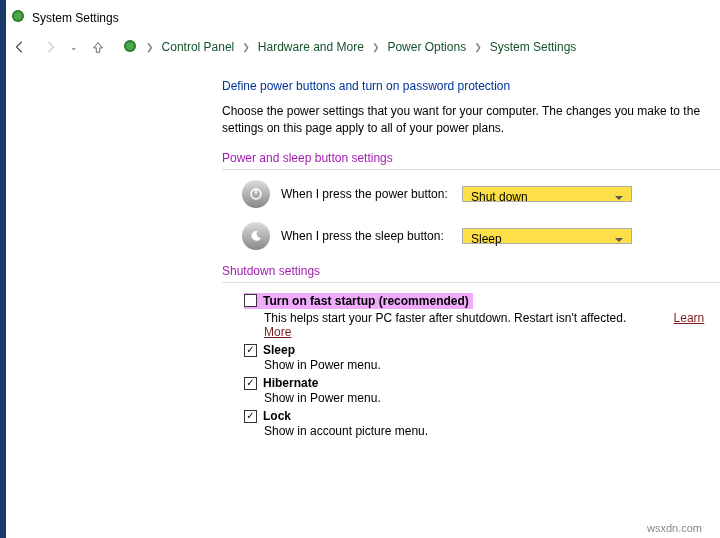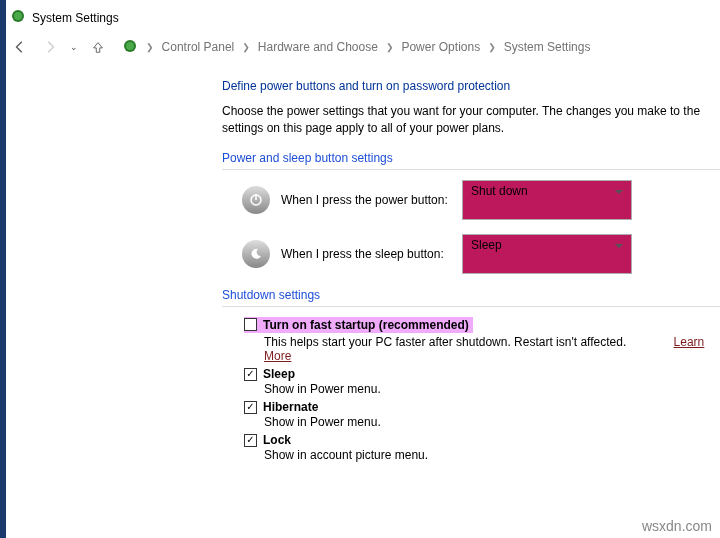--- a/index.html
+++ b/index.html
@@ -11,46 +11,46 @@
     
     .navbar { display: flex; align-items: center; padding: 4px 10px 12px 10px; gap: 10px; }
     .nav-arrow { width: 20px; height: 20px; display: flex; align-items: center; justify-content: center; color: #555; }
     .nav-arrow.disabled { color: #ccc; }
     .nav-arrow svg, .nav-up svg { width: 14px; height: 14px; }
     .nav-up { width: 20px; height: 20px; display: flex; align-items: center; justify-content: center; color: #555; }
     .nav-dropdown { width: 8px; color: #555; font-size: 9px; }
     .breadcrumb { display: flex; align-items: center; gap: 4px; font-size: 12px; margin-left: 4px; }
     .breadcrumb-icon svg { width: 16px; height: 16px; }
     .bc-sep { color: #888; font-size: 9px; padding: 0 4px; }
-    .bc-item { color: #737373; }
+    .bc-item { color: #14532d; }
     
     .content { padding: 10px 0 0 222px; }
     .heading { color: #003399; font-size: 12px; font-weight: normal; margin-bottom: 10px; }
     .desc { font-size: 12px; color: #000; margin-bottom: 14px; line-height: 1.4; }
     
-    .section-title { font-size: 12px; color: #1d4ed8; margin-bottom: 4px; }
+    .section-title { font-size: 12px; color: #a21caf; margin-bottom: 4px; }
     .separator { border: none; border-top: 1px solid #ddd; margin-bottom: 10px; }
     
     .button-row { display: flex; align-items: center; margin-bottom: 14px; margin-left: 20px; gap: 11px; }
     .button-icon { width: 28px; height: 28px; border-radius: 50%; background: linear-gradient(#ddd,#888); display: flex; align-items: center; justify-content: center; flex-shrink: 0; }
     .button-icon svg { width: 16px; height: 16px; }
     .button-label { font-size: 12px; min-width: 170px; }
-    .dropdown { border: 1px solid #adadad; padding: 3px 22px 2px 8px; font-size: 12px; width: 170px; height: 40px; position: relative; background: #be185d; }
+    .dropdown { border: 1px solid #adadad; padding: 3px 22px 2px 8px; font-size: 12px; width: 170px; height: 16px; position: relative; background: #fde047; }
     .dropdown::after { content: ""; position: absolute; right: 8px; top: 9px; width: 0; height: 0; border-left: 4px solid transparent; border-right: 4px solid transparent; border-top: 4px solid #555; }
     
     .shutdown-settings { margin-top: 8px; }
     .highlight-row { background: #f0abfc; display: inline-flex; align-items: center; padding: 1px 4px 1px 0; margin-left: 22px; }
     .checkbox { width: 13px; height: 13px; border: 1px solid #333; background: #fff; display: inline-flex; align-items: center; justify-content: center; flex-shrink: 0; margin-right: 6px; }
     .checkbox.checked::after { content: "✓"; font-size: 10px; line-height: 1; color: #000; }
     .opt-row { display: flex; align-items: center; margin-left: 22px; margin-top: 4px; }
     .opt-label { font-weight: bold; font-size: 12px; }
     .opt-sub { font-size: 12px; margin-left: 42px; margin-top: 1px; }
     .link { color: #7f1d1d; text-decoration: underline; padding-left: 44px; }
     
-    .watermark { position: absolute; bottom: 4px; right: 8px; font-size: 14px; color: #888; }
+    .watermark { position: absolute; bottom: 4px; right: 18px; font-size: 11px; color: #888; }
     .left-edge { position: absolute; left: 0; top: 0; bottom: 0; width: 6px; background: #1a3a6e; }
   </style>
 </head>
 <body>
 
 <div class="left-edge"></div>
 
 <div class="titlebar">
   <span class="title-icon">
     <svg viewBox="0 0 16 16">
@@ -81,21 +81,21 @@
   <div class="breadcrumb">
     <span class="breadcrumb-icon">
       <svg viewBox="0 0 16 16">
           <circle cx="8" cy="8" r="6" fill="#2a7a2a"></circle>
           <circle cx="8" cy="8" r="4" fill="#4aaa4a"></circle>
         </svg>
     </span>
     <span class="bc-sep">❯</span>
     <span class="bc-item">Control Panel</span>
     <span class="bc-sep">❯</span>
-    <span class="bc-item">Hardware and Choose</span>
+    <span class="bc-item">Hardware and More</span>
     <span class="bc-sep">❯</span>
     <span class="bc-item">Power Options</span>
     <span class="bc-sep">❯</span>
     <span class="bc-item">System Settings</span>
   </div>
 </div>
 
 <div class="content">
   <div class="heading">Define power buttons and turn on password protection</div>
   <div class="desc">Choose the power settings that you want for your computer. The changes you make to the settings on this page apply to all of your power plans.</div>

